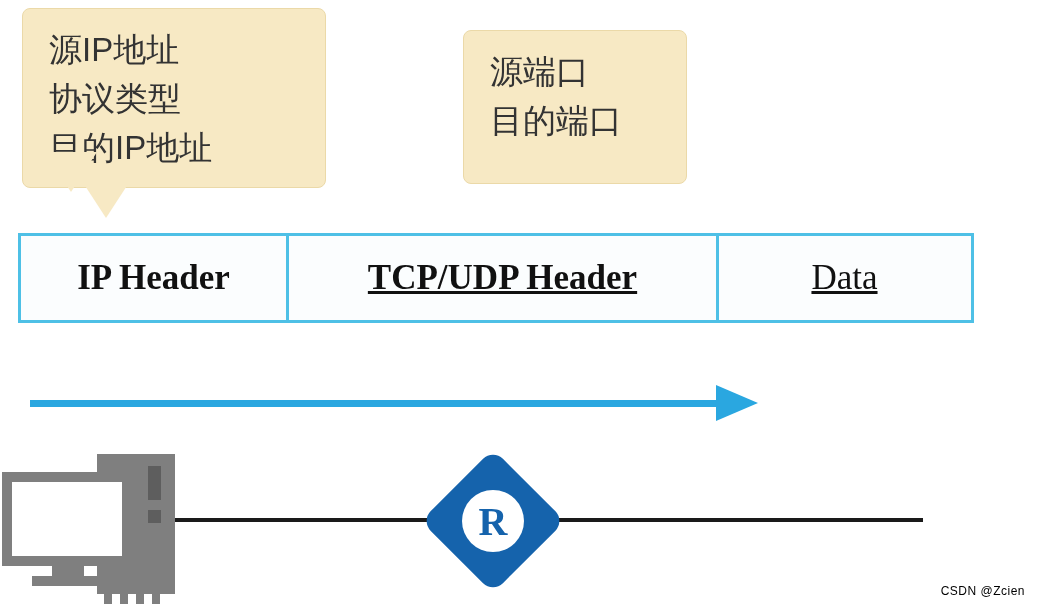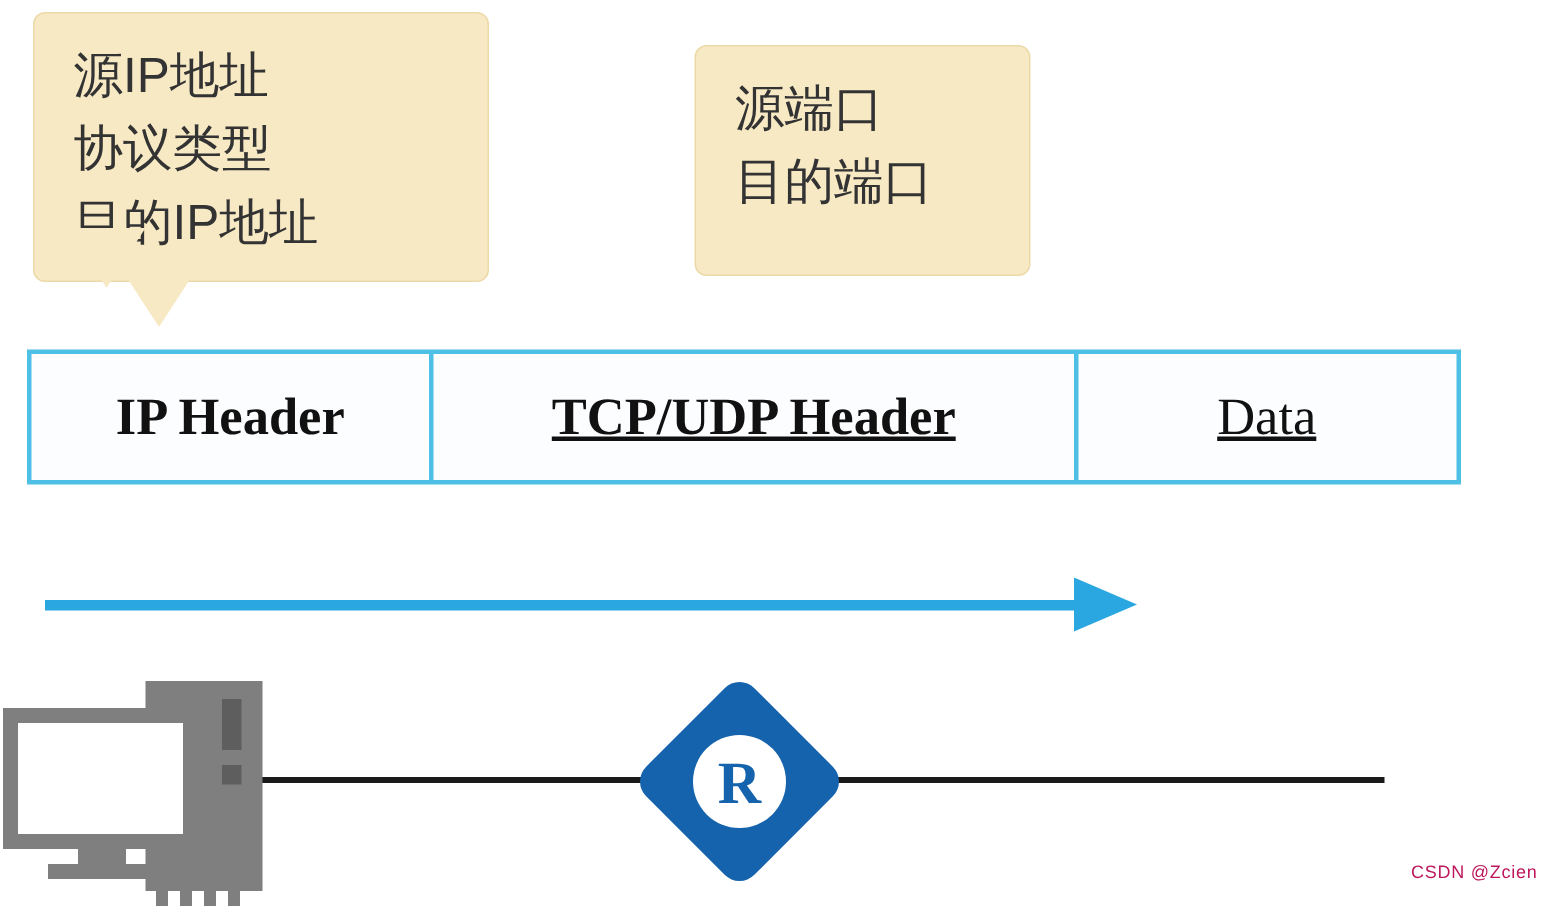--- a/index.html
+++ b/index.html
@@ -110,23 +110,23 @@
     display:flex; align-items:center; justify-content:center;
     font-family:"Liberation Serif", serif;
     font-weight:bold;
     font-size:40px;
     color:#1563AC;
   }
 
   
   .watermark{
     position:absolute;
-    right:16px; bottom:16px;
+    right:16px; bottom:6px;
     font-size:12px;
-    color:#be185d;
+    color:#000000;
     letter-spacing:0.5px;
   }
 </style>
 </head>
 <body>
 
 <div class="canvas">
 
   <div class="callout callout-ip">
     <div>源IP地址</div>

